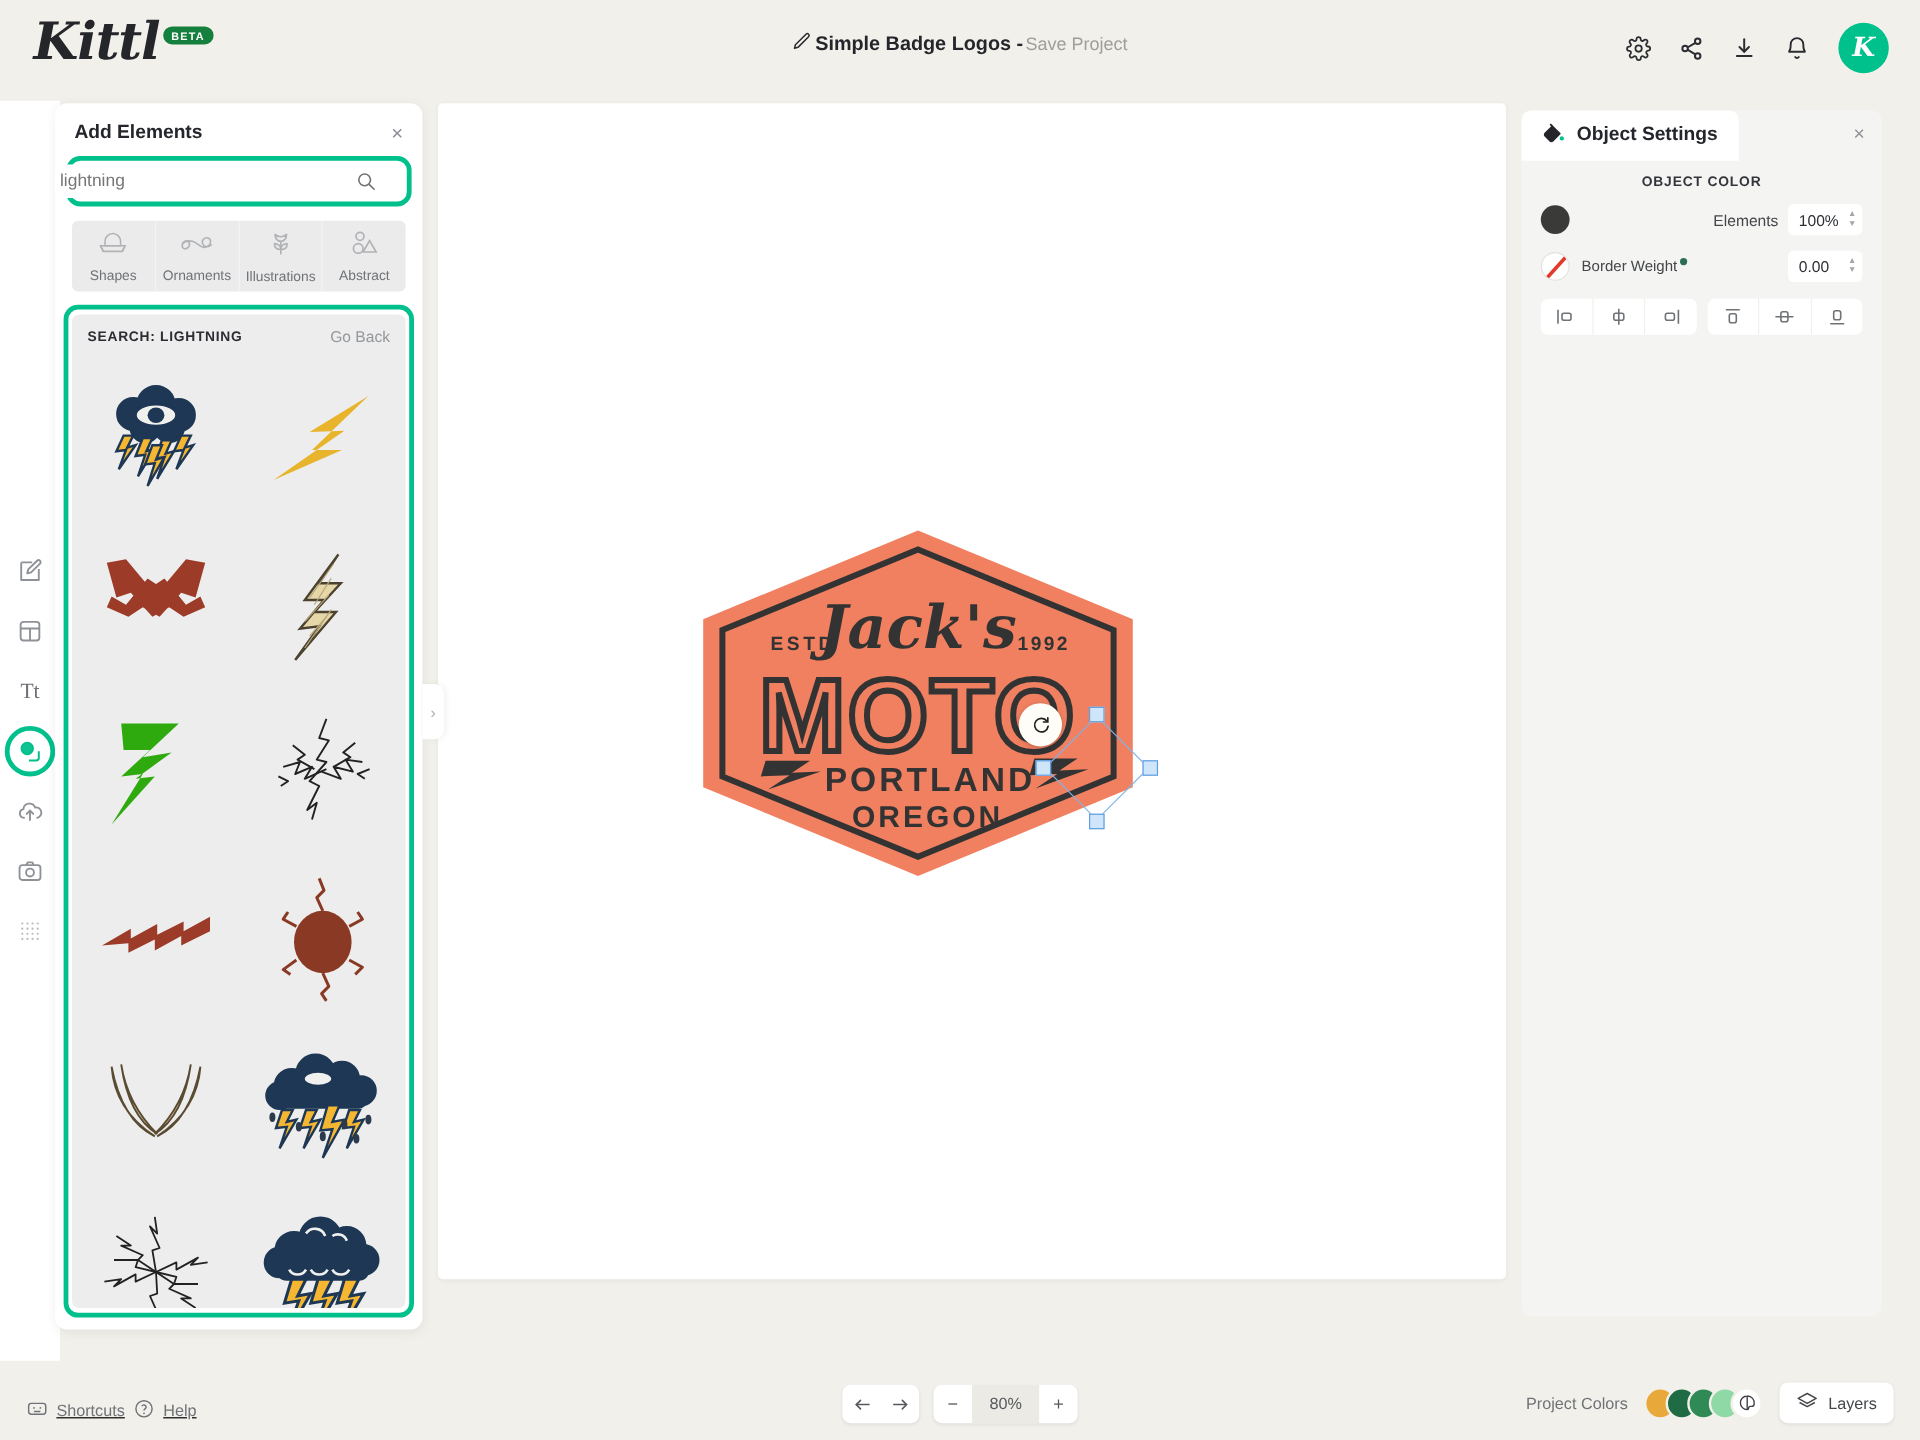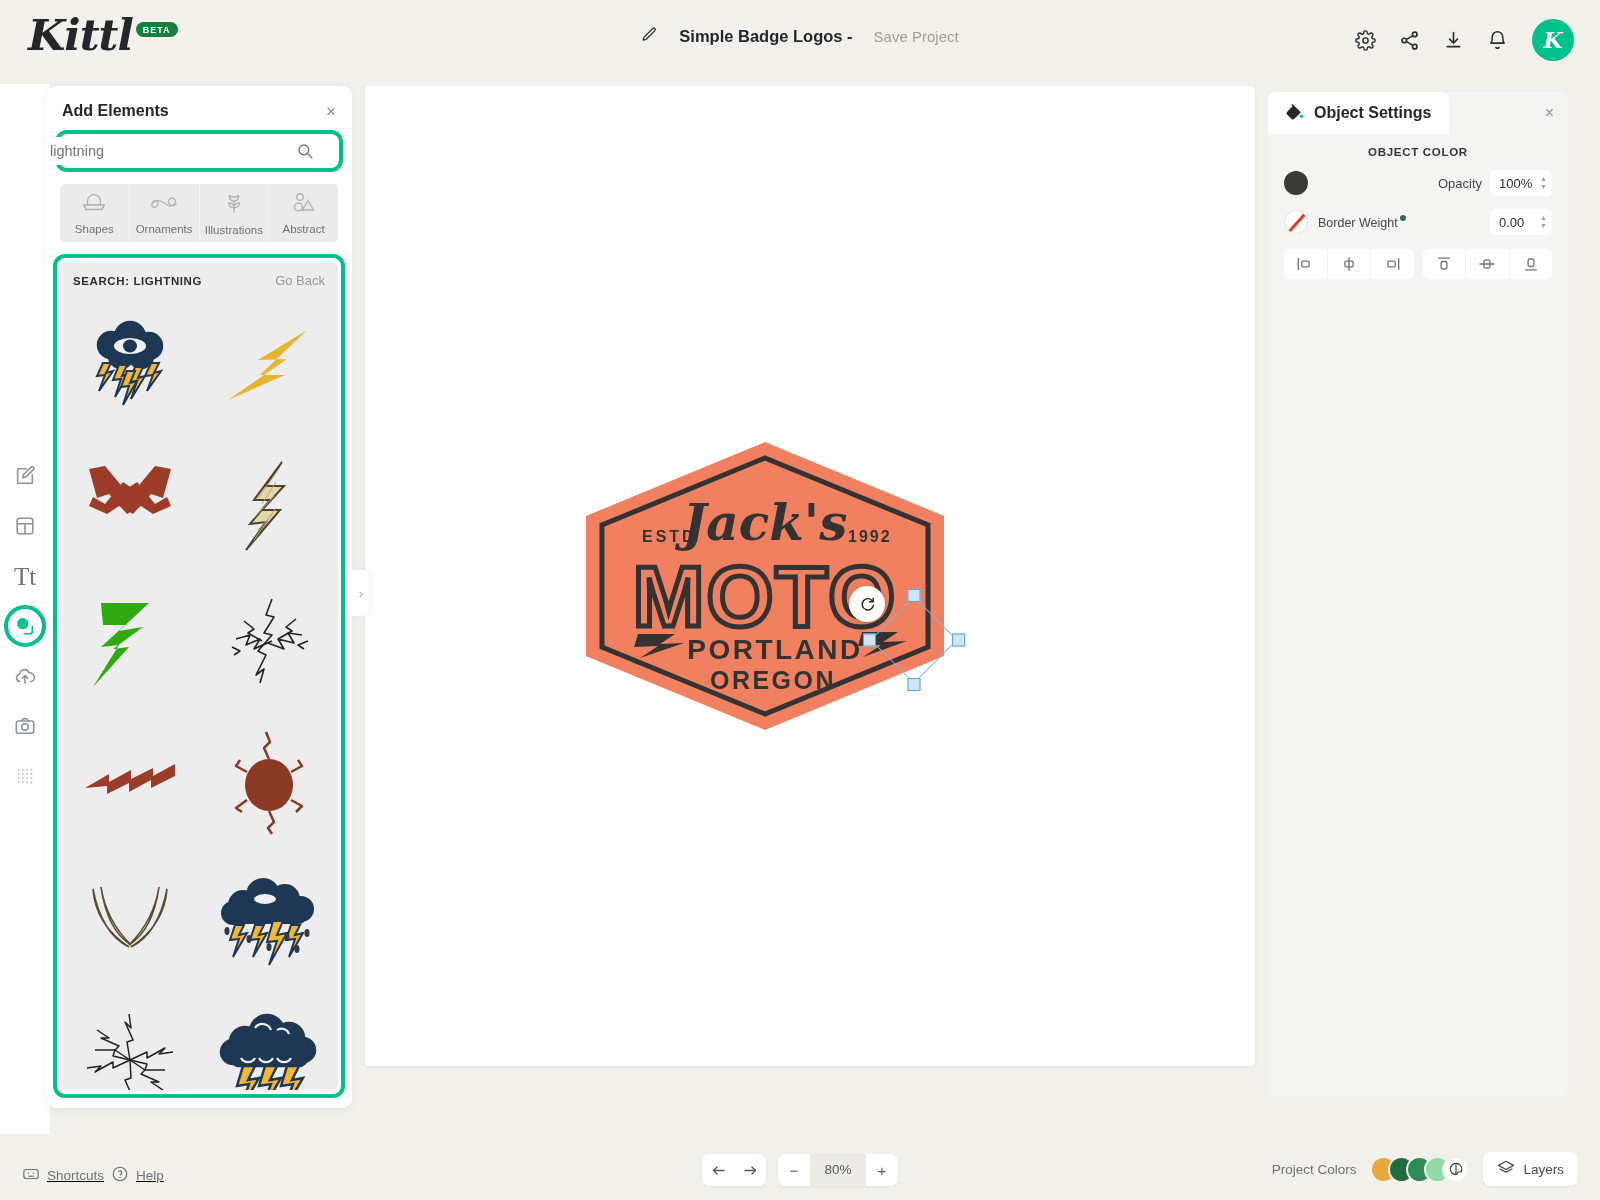--- a/index.html
+++ b/index.html
@@ -19,21 +19,21 @@
     font-size: 43px; font-weight: bold; font-style: italic;
     color: #25262a; letter-spacing: -1px; line-height: 1;
   }
   .beta-badge {
     background: #15803d; color: #fff; font-size: 9px; font-weight: bold;
     letter-spacing: 1px; padding: 3px 7px 2px; border-radius: 9px;
     margin-left: 3px; margin-top: 8px;
   }
   .proj-title {
     position: absolute; left: 0; top: 26px; width: 1600px;
-    display: flex; align-items: center; justify-content: center; gap: 21px;
+    display: flex; align-items: center; justify-content: center; gap: 2px;
   }
   .proj-name { font-size: 16.5px; font-weight: bold; color: #24262b; }
   .save-project { font-size: 15px; color: #9e9e9b; }
   .hdr-right { position: absolute; right: 26px; top: 19px; display: flex; align-items: center; gap: 18px; }
   .hdr-icon { width: 26px; height: 26px; display: flex; align-items: center; justify-content: center; color: #2b2d33; cursor: pointer; }
   .avatar {
     width: 42px; height: 42px; border-radius: 50%; background: #00c08b;
     display: flex; align-items: center; justify-content: center;
     color: #fff; font-family: "DejaVu Serif", serif; font-style: italic;
     font-weight: bold; font-size: 22px; margin-left: 4px;
@@ -269,21 +269,21 @@
             <path d="M18.5 2.5a1.8 1.8 0 0 1 2.6 2.6L13 13l-3.5.9.9-3.5z"></path>
           </svg>
       </div>
       <div class="rail-btn">
         <svg width="22" height="22" viewBox="0 0 24 24" fill="none" stroke="currentColor" stroke-width="1.7">
             <rect x="3.5" y="3.5" width="17" height="17" rx="2.5"></rect>
             <path d="M3.5 9.5h17M12 9.5V20.5"></path>
           </svg>
       </div>
       <div class="rail-btn">
-        <span style="font-family:'Liberation Serif',serif;font-size:25px;color:#6d7076;line-height:1;">Tt</span>
+        <span style="font-family:'Liberation Serif',serif;font-size:18px;color:#6d7076;line-height:1;">Tt</span>
       </div>
       <div class="rail-btn active">
         <span class="rail-ring"></span>
         <svg width="22" height="22" viewBox="0 0 24 24" fill="none" stroke="#00c08b" stroke-width="1.8">
             <circle cx="9.5" cy="9.5" r="5.2" fill="#00c08b" fill-opacity=".95" stroke="none"></circle>
             <circle cx="9.5" cy="9.5" r="5.2"></circle>
             <path d="M20 12v6a2.5 2.5 0 0 1-2.5 2.5H11"></path>
           </svg>
       </div>
       <div class="rail-btn">
@@ -577,21 +577,21 @@
       </div>
       <span class="obj-close">×</span>
     </div>
 
     <div class="obj-body">
       <div class="section-label">OBJECT COLOR</div>
 
       <div class="row">
         <span class="color-dot" style="background:#3a3a38"></span>
         <span class="spacer"></span>
-        <span class="small-label">Opacity</span>
+        <span class="small-label">Elements</span>
         <span class="num-field">
           <span>100%</span>
           <span class="stepper">
               <span>▲</span>
               <span>▼</span>
             </span>
         </span>
       </div>
 
       <div class="row">

